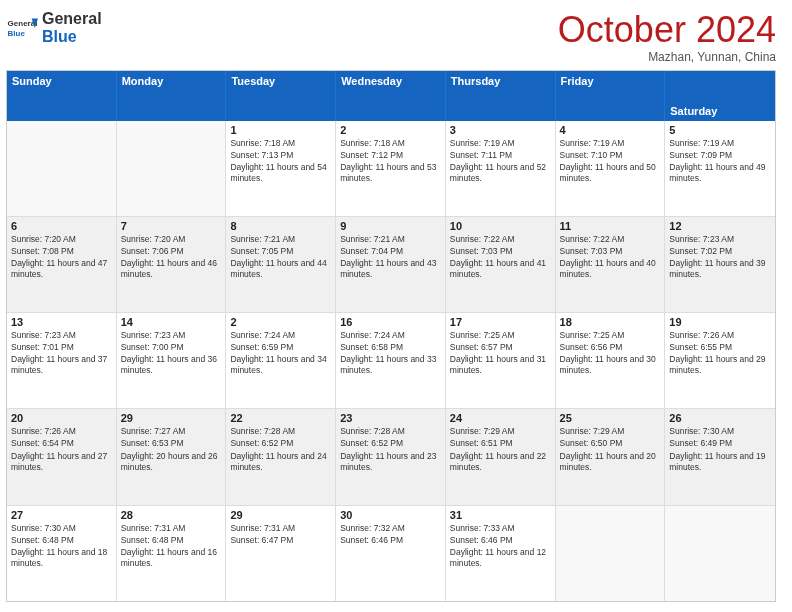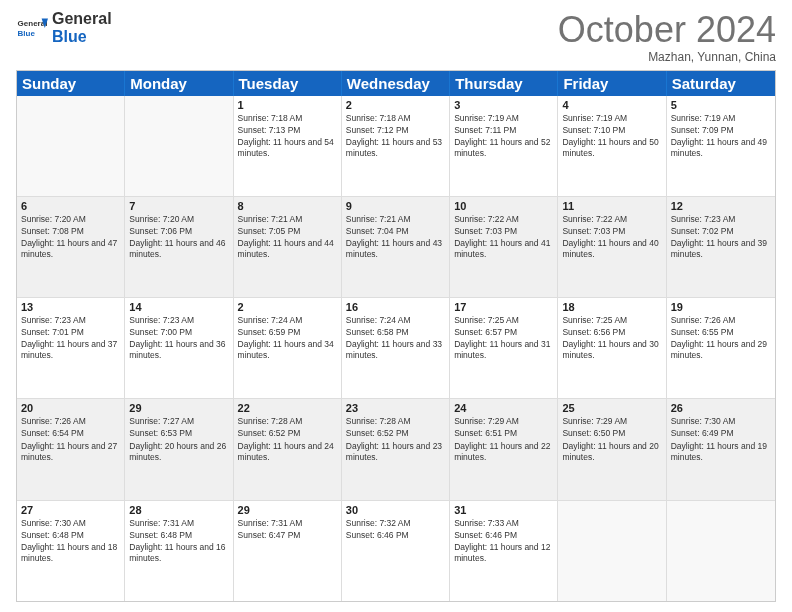--- a/index.html
+++ b/index.html
@@ -8,21 +8,21 @@
       background: #fff;
       width: 792px;
       height: 612px;
       overflow: hidden;
     }
     .page {
       width: 792px;
       height: 612px;
       display: flex;
       flex-direction: column;
-      padding: 10px 16px 10px 16px;
+      padding: 10px 16px 10px 6px;
     }
     .header {
       display: flex;
       justify-content: space-between;
       align-items: flex-start;
       margin-bottom: 6px;
     }
     .logo {
       display: flex;
       align-items: center;
@@ -31,46 +31,46 @@
     .logo-icon {
       width: 32px;
       height: 32px;
     }
     .title-block {
       text-align: right;
     }
     .month-title {
       font-size: 36px;
       font-weight: 300;
-      color: #737373;
+      color: #b91c1c;
       line-height: 1.1;
     }
     .location {
       font-size: 12px;
       color: #555;
     }
     .calendar {
       flex: 1;
       display: flex;
       flex-direction: column;
       border: 1px solid #ccc;
     }
     .cal-header {
       display: grid;
       grid-template-columns: repeat(7, 1fr);
       background: #1565c0;
     }
     .cal-header-cell {
       color: #fff;
-      font-size: 15px;
+      font-size: 11px;
       font-weight: bold;
       padding: 4px 5px;
       border-right: 1px solid #1976d2;
     }
-    .cal-header-cell:last-child { border-right: none; }
+    .cal-header-cell:last-child { border-right: none; margin-top: 30px; }
     .cal-body {
       flex: 1;
       display: flex;
       flex-direction: column;
     }
     .cal-row {
       display: grid;
       grid-template-columns: repeat(7, 1fr);
       flex: 1;
       border-top: 1px solid #ddd;

